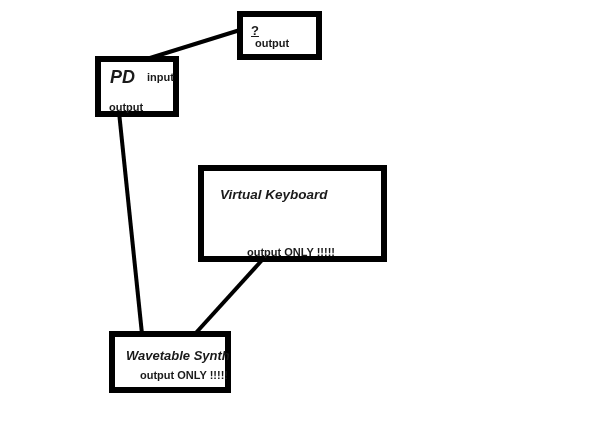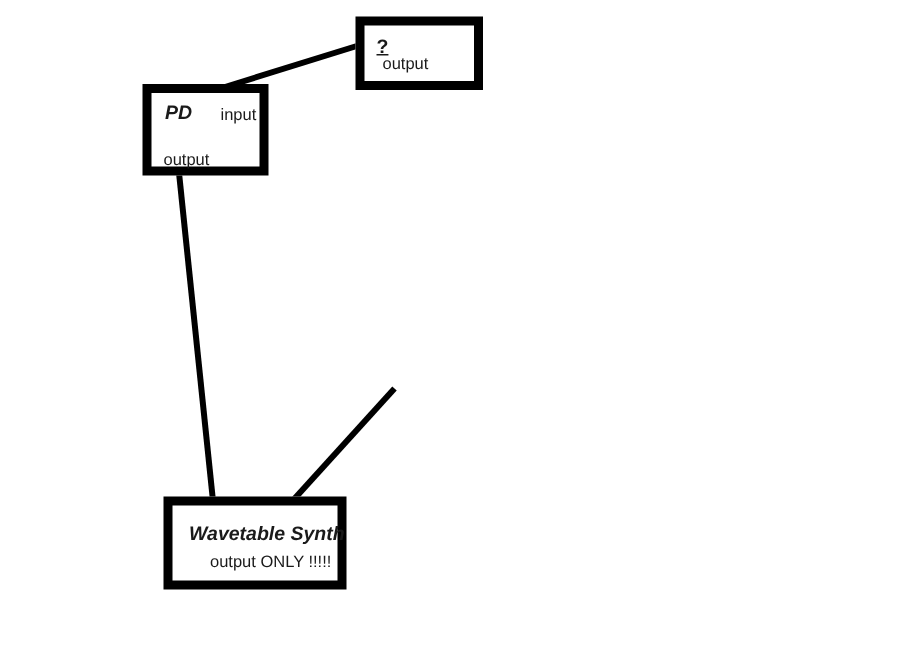--- a/index.html
+++ b/index.html
@@ -41,30 +41,30 @@
   .node-vk        { left: 198px; top: 165px; width: 189px; height: 97px; }
   .node-ws        { left: 109px; top: 331px; width: 122px; height: 62px; }
 
   .title {
     font-weight: bold;
     font-style: italic;
   }
   .port, .note {
     font-size: 11px;
     font-style: normal;
-    font-weight: normal;
+    font-weight: bold;
   }
 
   
   .unknown-title { left: 8px;  top: 7px;  font-size: 13px; font-weight: bold; font-style: normal;
                    text-decoration: underline; }
   .unknown-out   { left: 12px; top: 20px; }
 
   
-  .pd-title  { left: 9px;  top: 6px;  font-size: 13px; }
+  .pd-title  { left: 9px;  top: 6px;  font-size: 18px; }
   .pd-in     { left: 46px; top: 9px;  }
   .pd-out    { left: 8px;  top: 39px; }
 
   
   .vk-title  { left: 16px; top: 17px; font-size: 13.5px; }
   .vk-note   { left: 43px; top: 75px; }
 
   
   .ws-title  { left: 11px; top: 12px; font-size: 13px; }
   .ws-note   { left: 25px; top: 32px; }
@@ -84,19 +84,23 @@
     <span class="unknown-title">?</span>
     <span class="port unknown-out">output</span>
   </div>
 
   <div class="node node-pd">
     <span class="title pd-title">PD</span>
     <span class="port pd-in">input</span>
     <span class="port pd-out">output</span>
   </div>
 
+  <div class="node node-vk">
+    <span class="title vk-title">Virtual Keyboard</span>
+    <span class="note vk-note">output ONLY !!!!!</span>
+  </div>
 
   <div class="node node-ws">
     <span class="title ws-title">Wavetable Synth</span>
     <span class="note ws-note">output ONLY !!!!!</span>
   </div>
 
 </div>
 
 </body></html>

